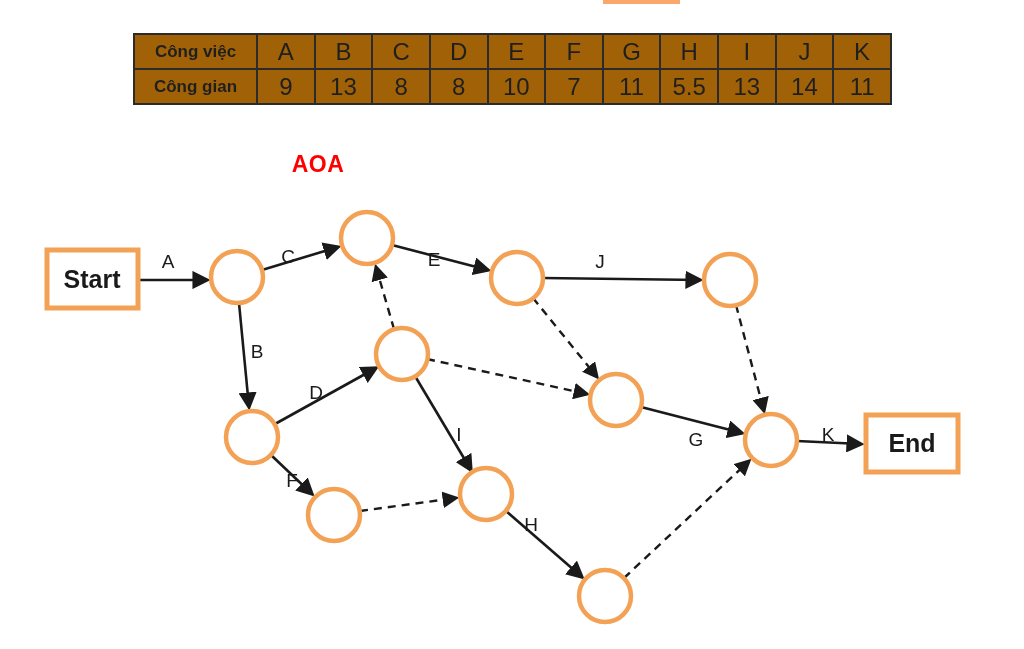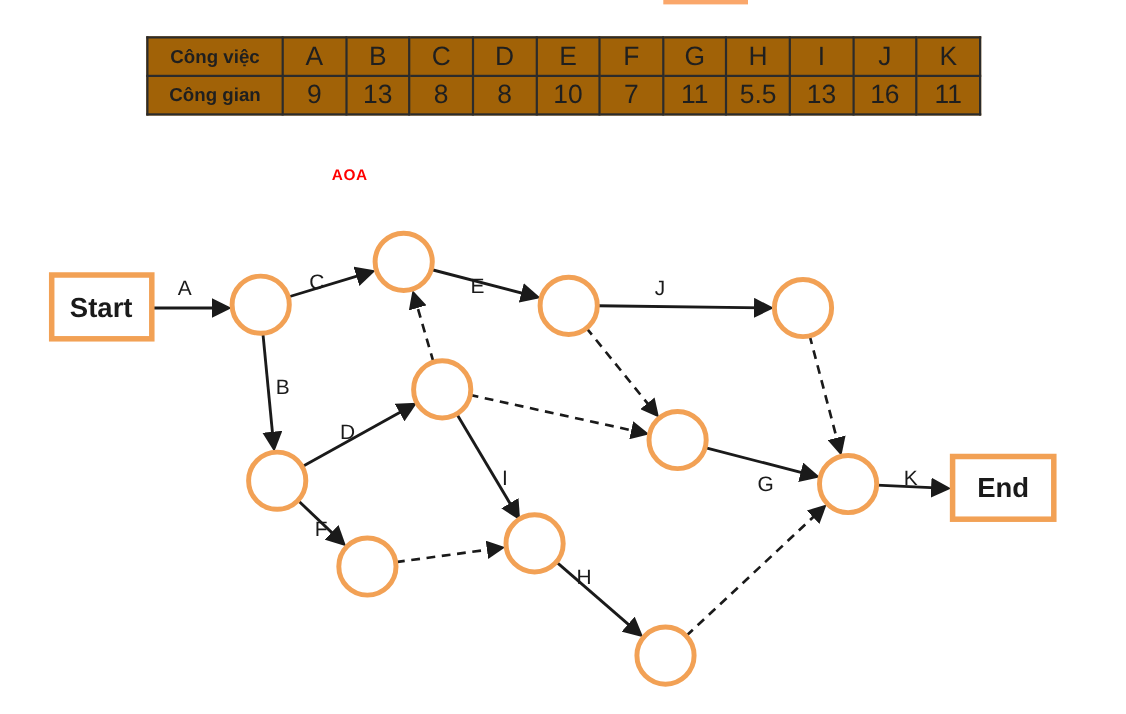--- a/index.html
+++ b/index.html
@@ -20,21 +20,21 @@
     padding:0;height:33px;color:#1f1f1f;
   }
   table.act-table th.rowhead{
     width:121px;font-size:17px;font-weight:bold;
   }
   table.act-table td{
     font-size:24px;font-weight:400;
   }
   .aoa-title{
     position:absolute;left:288px;top:151px;width:60px;text-align:center;
-    font-size:14px;font-weight:bold;color:#FF0000;letter-spacing:0.5px;
+    font-size:23px;font-weight:bold;color:#FF0000;letter-spacing:0.5px;
   }
   svg.net{position:absolute;left:0;top:0;}
   .edge-label{
     font-size:19px;fill:#1a1a1a;font-family:"Liberation Sans","DejaVu Sans",sans-serif;
   }
   .terminal-label{
     font-size:25px;font-weight:bold;fill:#1a1a1a;
     font-family:"Liberation Sans","DejaVu Sans",sans-serif;
   }
 </style>
@@ -65,21 +65,21 @@
       <th class="rowhead">Công gian</th>
       <td>9</td>
       <td>13</td>
       <td>8</td>
       <td>8</td>
       <td>10</td>
       <td>7</td>
       <td>11</td>
       <td>5.5</td>
       <td>13</td>
-      <td>16</td>
+      <td>14</td>
       <td>11</td>
     </tr>
   </tbody>
     </table>
 
   <div class="aoa-title">AOA</div>
 
   <svg class="net" width="1024" height="649" viewBox="0 0 1024 649">
     <defs>
       <marker id="arrow" viewBox="0 0 10 10" refX="8" refY="5" markerWidth="7" markerHeight="7" orient="auto-start-reverse">

